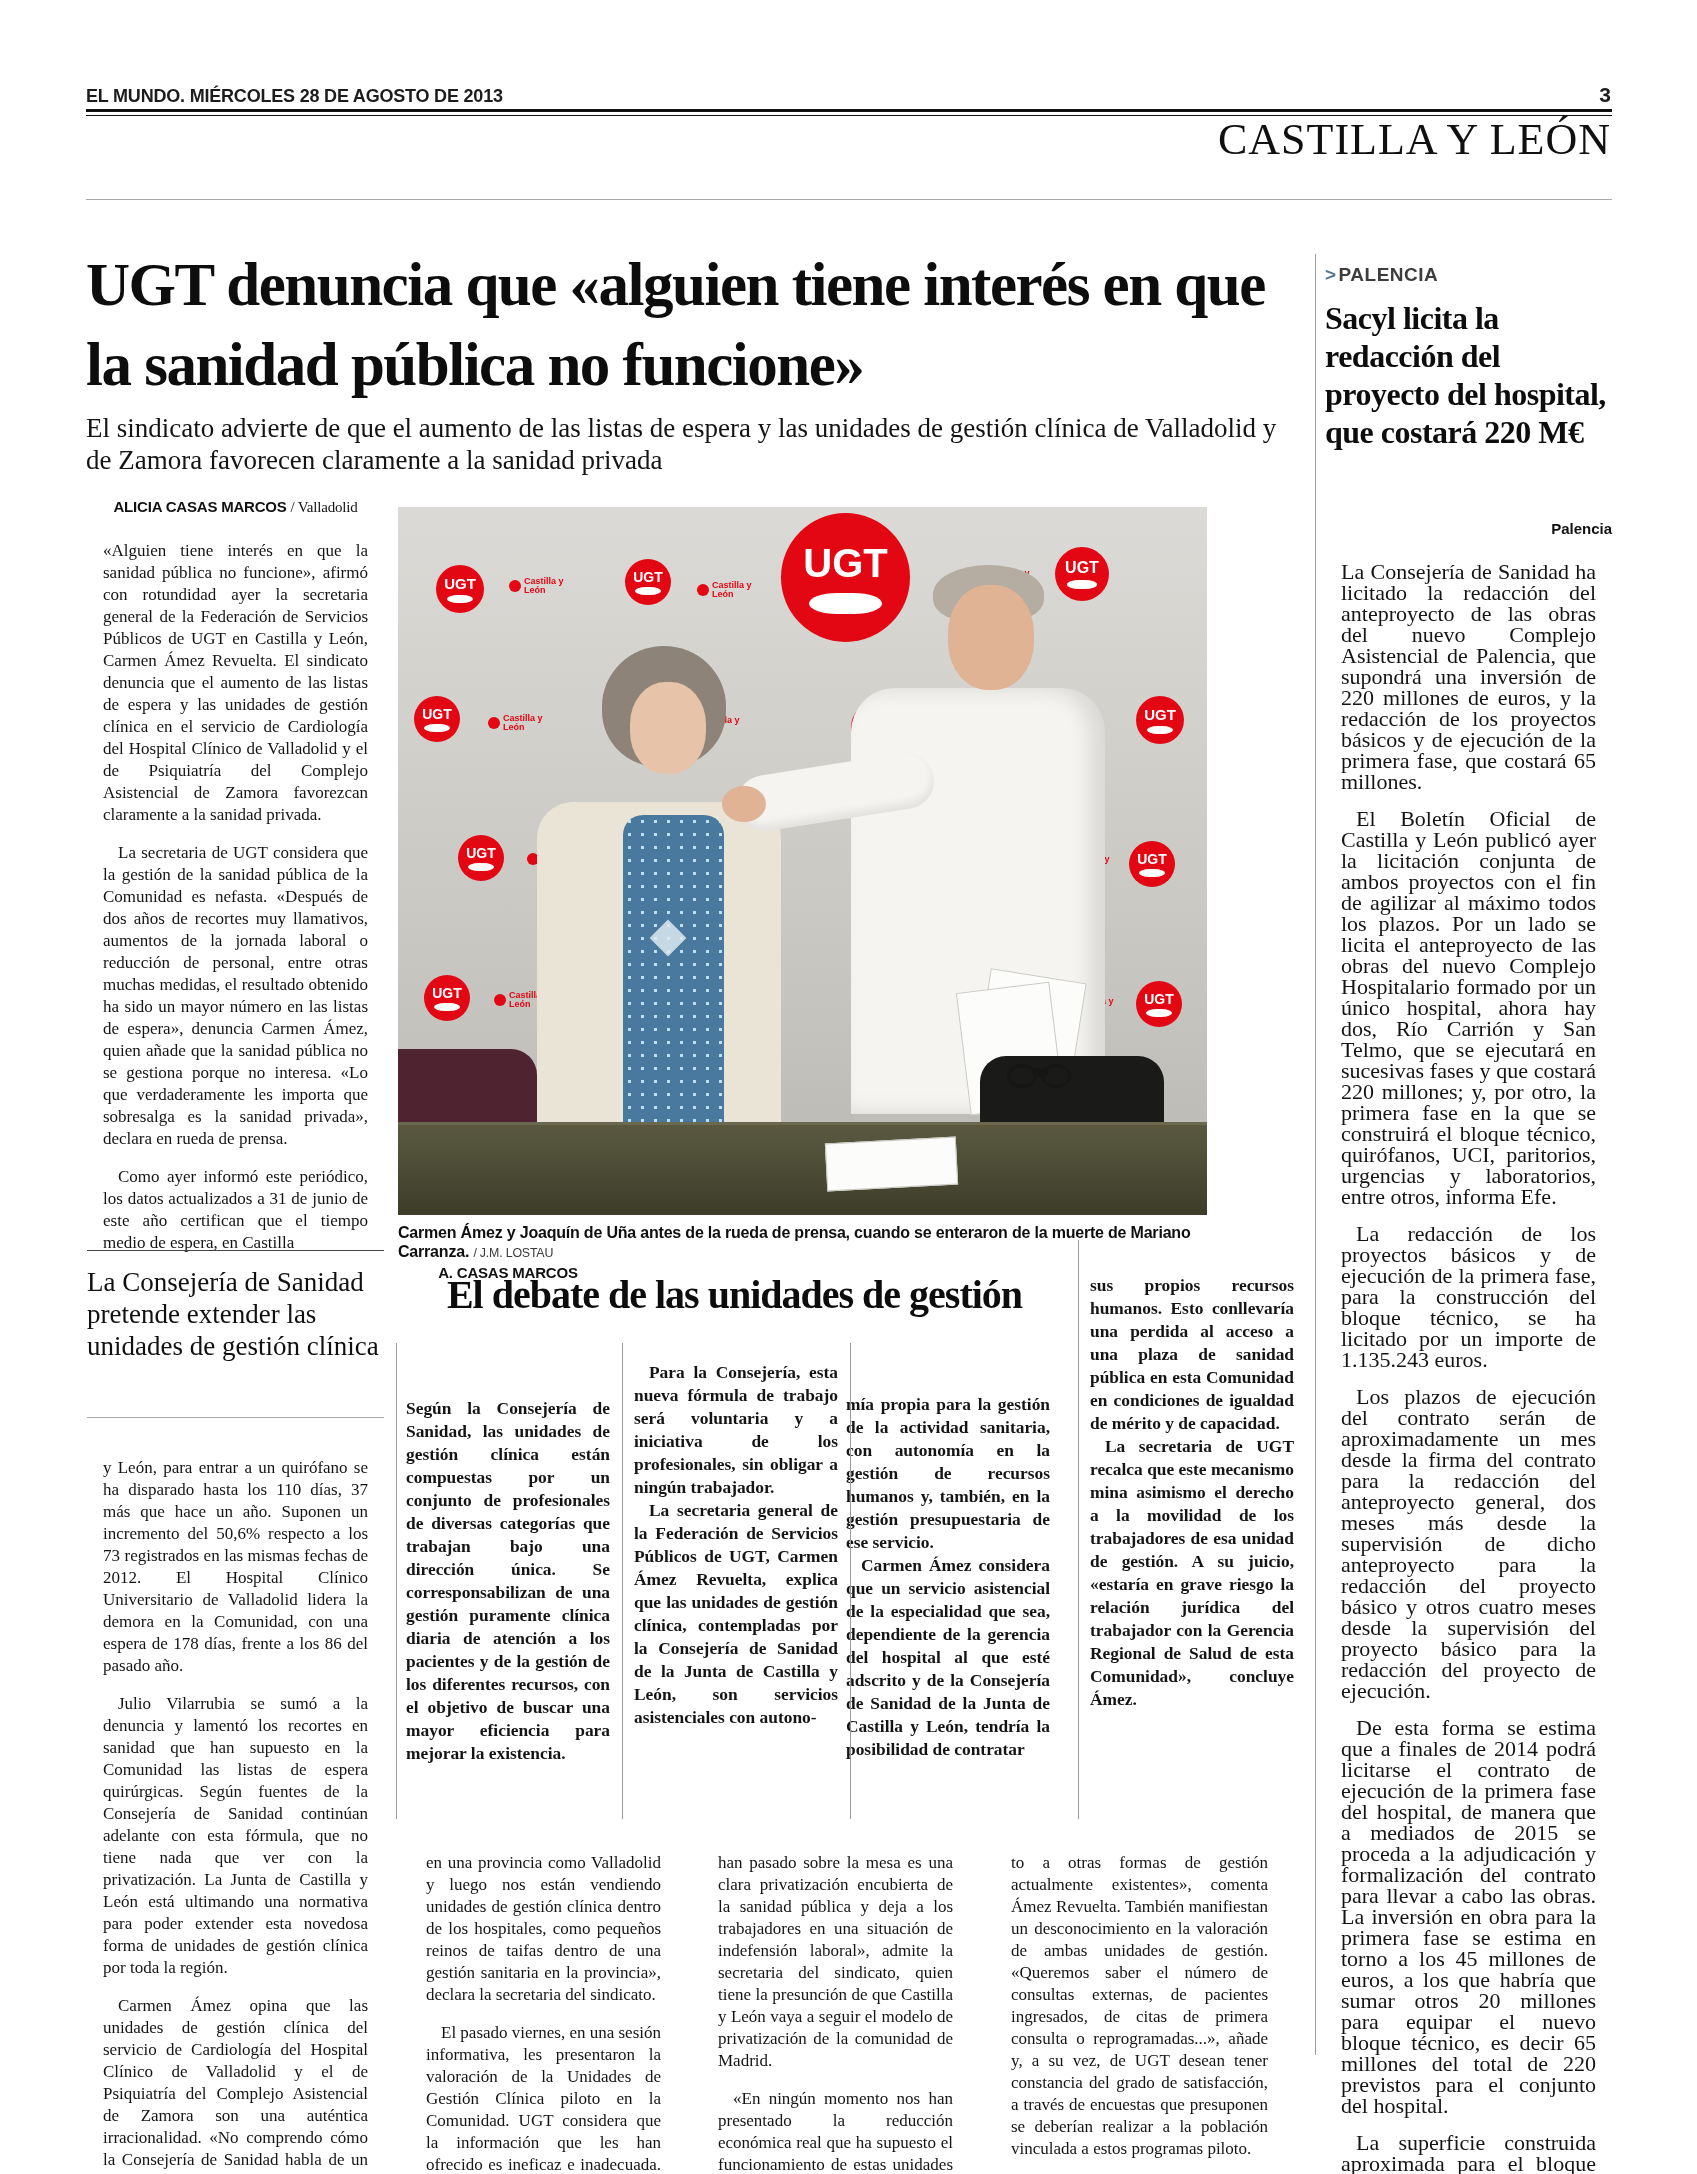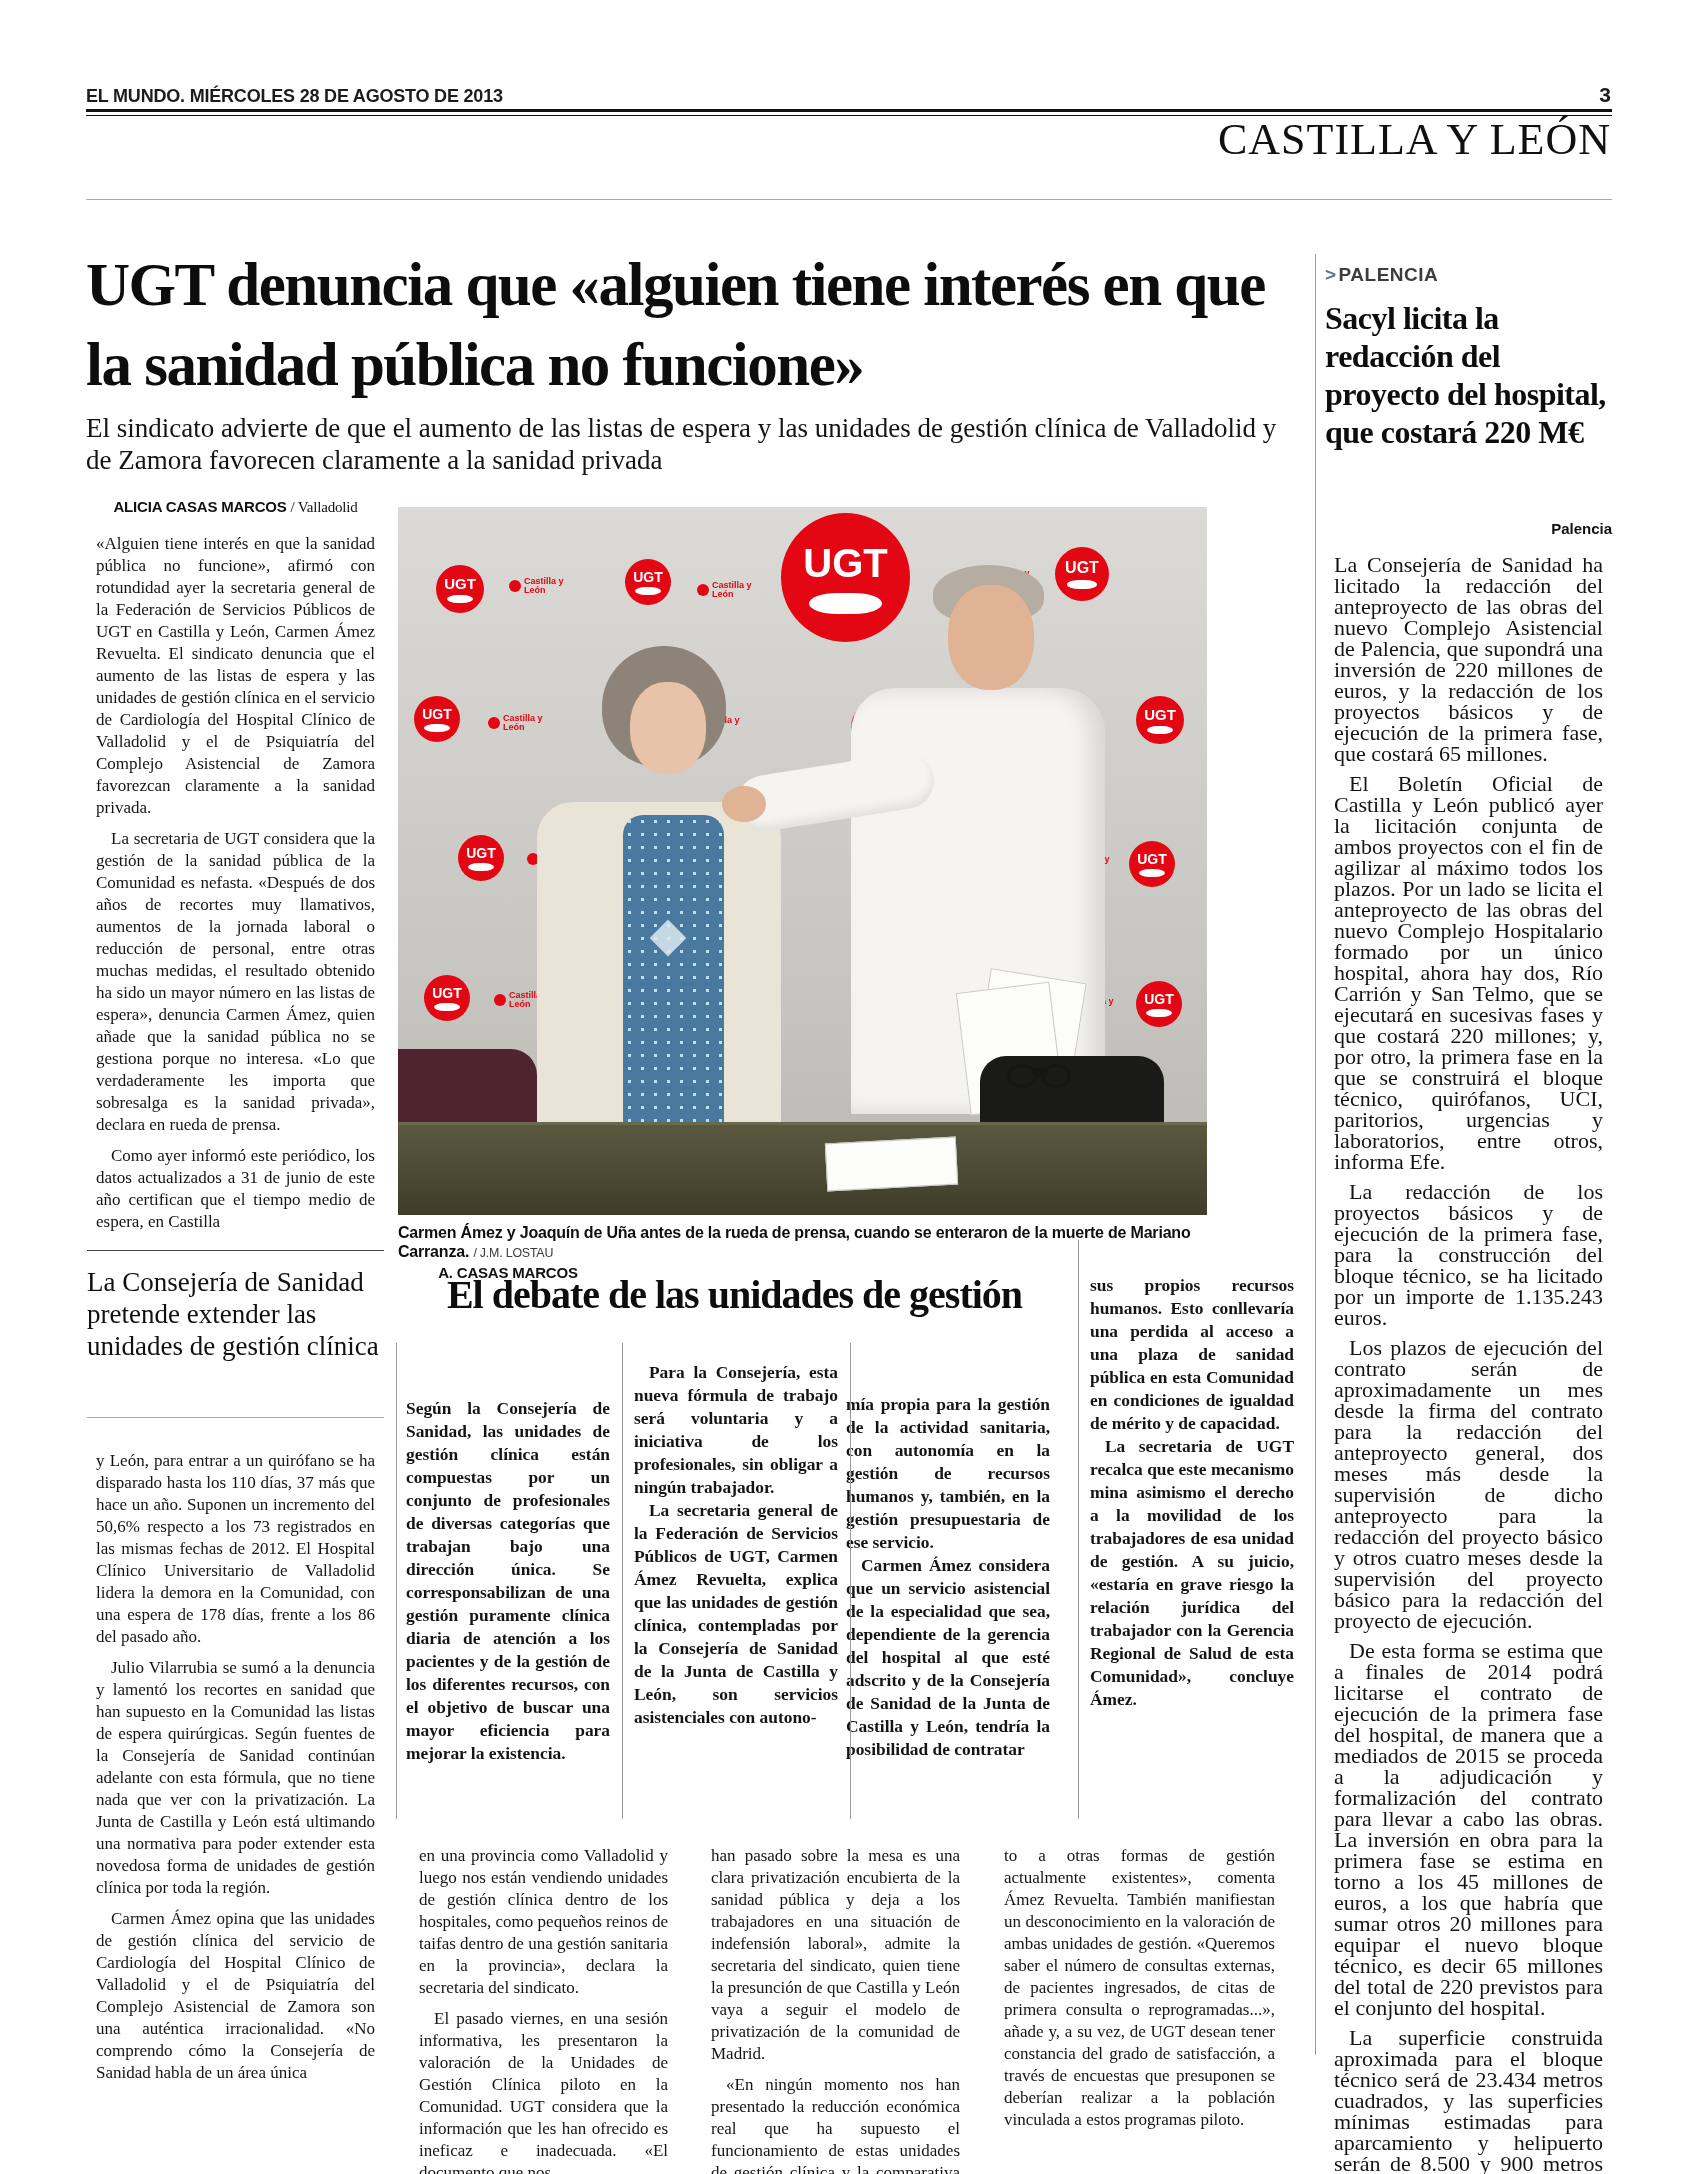--- a/index.html
+++ b/index.html
@@ -16,21 +16,21 @@
   .section-title{right:86px;top:117px;font:normal 44px/46px "Liberation Serif",serif;
                  letter-spacing:1px;color:#101010;}
 
   
   .headline{left:86px;top:245px;width:1222px;font:bold 61px/80px "Liberation Serif",serif;
             letter-spacing:-1.5px;color:#0d0d0d;}
   .subheadline{left:86px;top:412px;width:1220px;font:normal 27px/32px "Liberation Serif",serif;color:#141414;}
 
   
   .bodycol{font-size:17px;line-height:22px;text-align:justify;hyphens:auto;}
-  .bodycol p{margin:9px;text-indent:15px;}
+  .bodycol p{margin:16px;text-indent:15px;}
   .bodycol p.noind{text-indent:0;}
   .byline{font-family:"Liberation Sans",sans-serif;font-weight:bold;font-size:15px;
           letter-spacing:-0.2px;color:#111;}
   .byline .loc{font-family:"Liberation Serif",serif;font-weight:normal;}
 
   .boldcol{font-weight:bold;font-size:17.4px;line-height:23px;text-align:justify;hyphens:auto;}
   .boldcol p{margin:0;text-indent:15px;}
   .boldcol p.noind{text-indent:0;margin-top:32px;}
 
   

